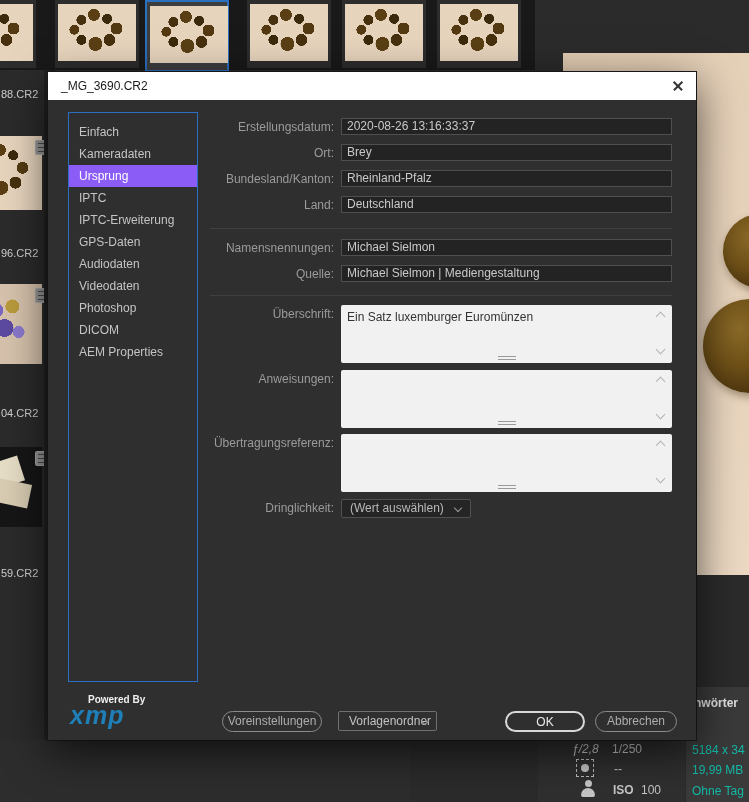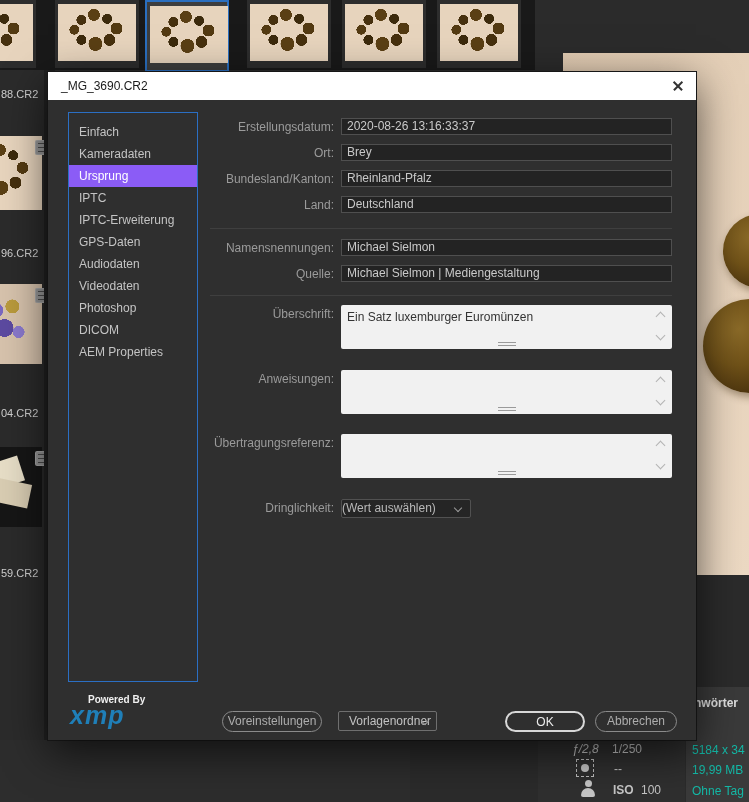--- a/index.html
+++ b/index.html
@@ -80,29 +80,29 @@
   .si{height:22px;line-height:22px;padding-left:10px;font-size:12px;color:#c4c4c4;cursor:pointer;}
   .si.on{background:#8b5cf6;color:#ffffff;}
 
   
   .frow{position:absolute;left:158px;width:466px;height:17px;}
   .flabel{position:absolute;left:0;top:2px;width:128px;text-align:right;font-size:12px;color:#9b9b9b;white-space:nowrap;}
   .finput{position:absolute;left:135px;top:0;width:331px;height:17px;background:#232323;border:1px solid #4f4f4f;
     color:#c9c9c9;font-size:12px;line-height:15px;padding:0 5px;overflow:hidden;white-space:nowrap;}
   .fdivider{position:absolute;left:162px;width:462px;border-top:1px solid #3f3f3f;}
   .tarow{position:absolute;left:158px;width:466px;height:56px;}
-  .tarea{position:absolute;left:135px;top:0;width:331px;height:44px;background:#f1f1f1;border-radius:2px;
+  .tarea{position:absolute;left:135px;top:0;width:331px;height:58px;background:#f1f1f1;border-radius:2px;
     color:#333;font-size:12px;padding:5px 22px 5px 6px;overflow:hidden;}
   .chev{position:absolute;width:7px;height:7px;border-left:1.6px solid #b3b3b3;border-top:1.6px solid #b3b3b3;cursor:pointer;}
   .chev.up{right:8px;top:8px;transform:rotate(45deg);}
   .chev.dn{right:8px;bottom:10px;transform:rotate(225deg);}
   .grip{position:absolute;left:50%;bottom:3px;margin-left:-9px;width:18px;height:4px;
     border-top:1px solid #9a9a9a;border-bottom:1px solid #9a9a9a;cursor:ns-resize;}
   .select{position:absolute;left:135px;top:0;width:130px;height:19px;background:#252525;border:1px solid #515151;
-    border-radius:2px;color:#b8b8b8;font-size:12px;line-height:17px;cursor:pointer;}
+    border-radius:2px;color:#b8b8b8;font-size:12px;line-height:17px;padding-left:8px;cursor:pointer;}
   .select .chevs{position:absolute;right:9px;top:5px;width:6px;height:6px;border-left:1.5px solid #9a9a9a;border-top:1.5px solid #9a9a9a;transform:rotate(225deg);}
 
   
   .poweredby{position:absolute;left:40px;top:622px;font-size:10px;font-weight:bold;color:#f0f0f0;}
   .xmplogo{position:absolute;left:22px;top:629px;font-size:25px;font-weight:bold;color:#1f7fb8;letter-spacing:1px;font-style:italic;}
   .pill{position:absolute;top:639px;height:21px;border-radius:11px;border:1.5px solid #8b8b8b;color:#adadad;
     font-size:12px;line-height:18px;text-align:center;cursor:pointer;}
   .pill.ok{border:2px solid #d8d8d8;color:#ececec;}
   .ddbtn{position:absolute;top:639px;height:20px;border:1px solid #6f6f6f;border-radius:2px;color:#c2c2c2;
     font-size:12px;line-height:18px;padding:0 22px 0 10px;cursor:pointer;}

